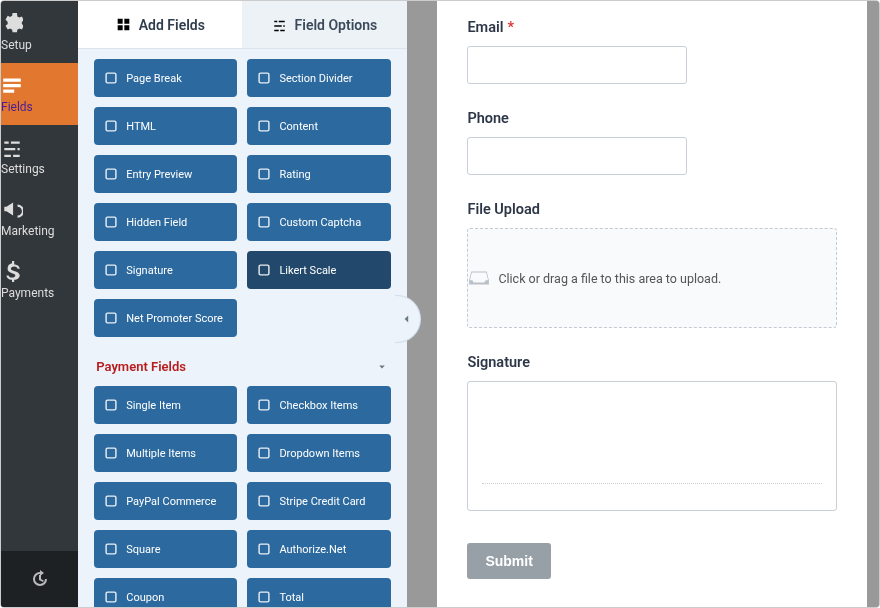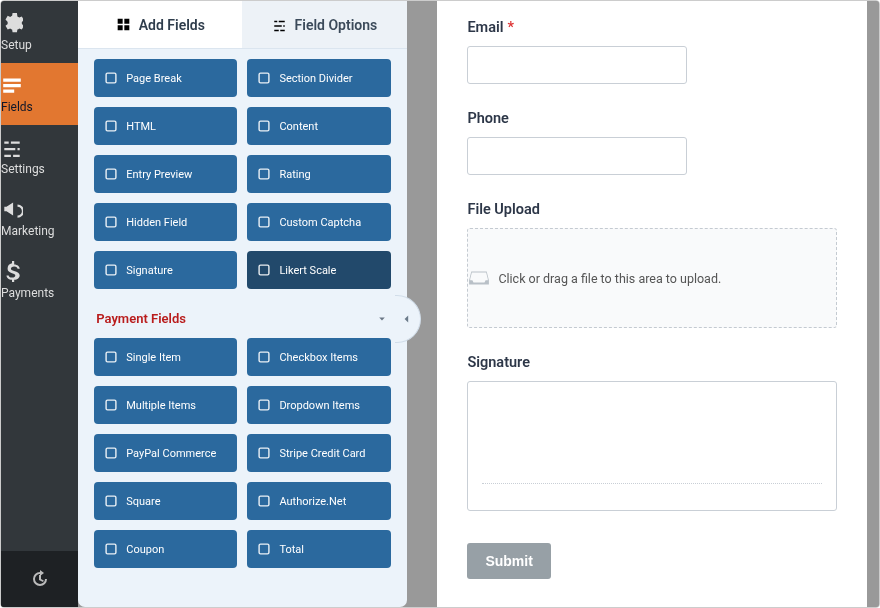--- a/index.html
+++ b/index.html
@@ -1,26 +1,26 @@
 <!DOCTYPE html>
 <html><head>
 <meta charset="utf-8">
 <style>
   * { box-sizing: border-box; margin: 0; padding: 0; }
   body { font-family: -apple-system, BlinkMacSystemFont, "Segoe UI", Roboto, sans-serif; background:#fff; }
   .frame { width:880px; height:608px; border:1px solid #ccc; border-radius:4px; overflow:hidden; position:relative; background:#fff; }
   .app { width:100%; height:100%; display:flex; background:#999;}
   .sidebar { width:80px; background:#32373b; color:#ddd; display:flex; flex-direction:column; align-items:stretch; }
   .sidebar-item { height:62px; display:flex; flex-direction:column; justify-content:center; font-size:12px; cursor:pointer; color:#ddd; }
-  .sidebar-item.active { background:#e27730; color:#0f172a; }
+  .sidebar-item.active { background:#e27730; color:#4c1d95; }
   .sidebar-item svg { width:22px; height:22px; fill:#ddd; margin-bottom:4px; }
   .sidebar-item.active svg { fill:#fff; }
   .sidebar-bottom { margin-top:auto; height:56px; display:flex; align-items:center; justify-content:center; background:#1e2124; cursor:pointer;}
   .sidebar-bottom svg{width:20px;height:20px;fill:#bbb;}
-  .panel { width:340px; background:#ecf3fa; position:relative; display:flex; flex-direction:column;border-radius:7px; }
+  .panel { width:340px; background:#ecf3fa; position:relative; display:flex; flex-direction:column; }
   .panel-tabs { display:flex; height:48px; background:#edf2f7; border-bottom:1px solid #dbe5ef; }
   .panel-tab { flex:1; display:flex; align-items:center; justify-content:center; gap:8px; cursor:pointer; color:#3b4a5a; font-size:14px; font-weight:600; }
   .panel-tab.active { background:#fff; color:#2f3d4c; }
   .panel-body { flex:1; overflow-y:scroll; padding:10px 16px 20px 16px; }
   .panel-body::-webkit-scrollbar{width:9px;}
   .panel-body::-webkit-scrollbar-track{background:#ecf3fa;}
   .panel-body::-webkit-scrollbar-thumb{background:#b6c3d0;border-radius:4px;}
   .field-grid { display:grid; grid-template-columns:1fr 1fr; gap:10px; }
   .field-block { background:#2b699e; color:#fff; border-radius:4px; height:38px; display:flex; align-items:center; padding:0 10px; font-size:11px; gap:8px; cursor:pointer; }
   .field-block.dark { background:#22496b; }
@@ -199,20 +199,26 @@
                 <use href="#i-gen"></use>
               </svg>
               <span>Signature</span>
             </div>
             <div class="field-block dark">
               <svg class="fb-ico" viewBox="0 0 20 20">
                 <use href="#i-gen"></use>
               </svg>
               <span>Likert Scale</span>
             </div>
+            <div class="field-block">
+              <svg class="fb-ico" viewBox="0 0 20 20">
+                <use href="#i-gen"></use>
+              </svg>
+              <span>Net Promoter Score</span>
+            </div>
           </div>
         <div class="section-head">
           <span>Payment Fields</span>
           <svg viewBox="0 0 20 20">
               <use href="#i-chev"></use>
             </svg>
         </div>
         <div class="field-grid" id="pay-grid">
             <div class="field-block">
               <svg class="fb-ico" viewBox="0 0 20 20">

